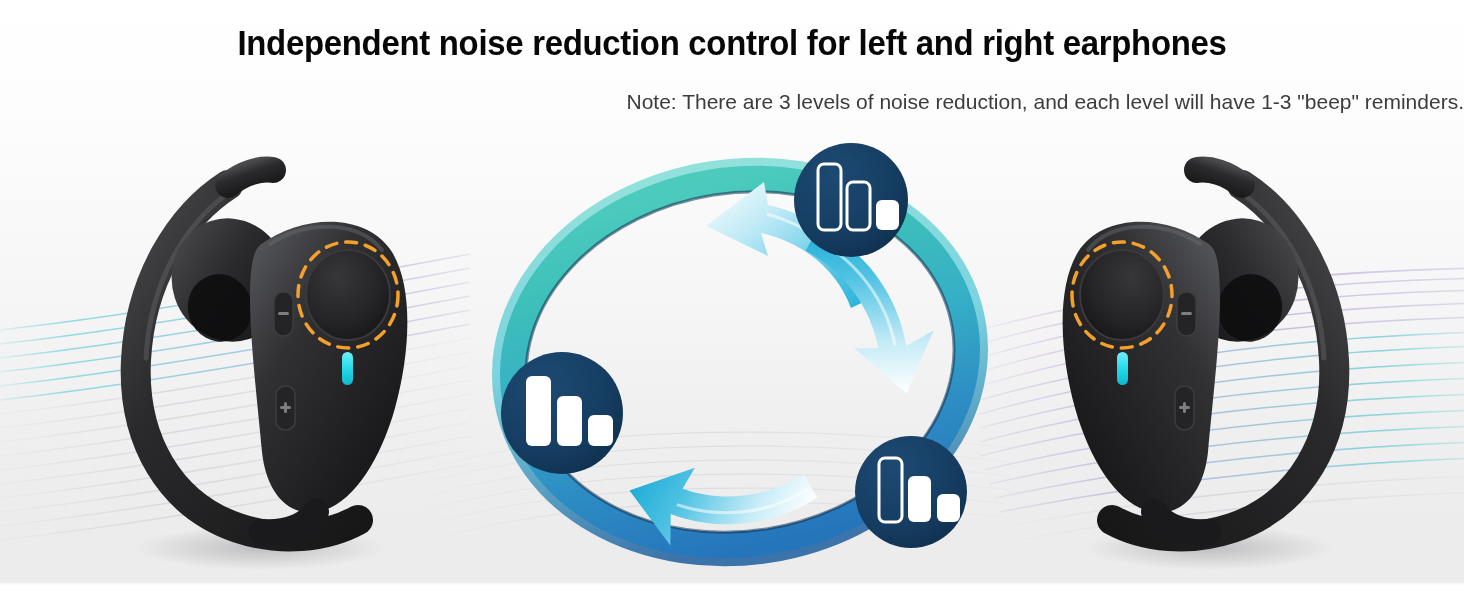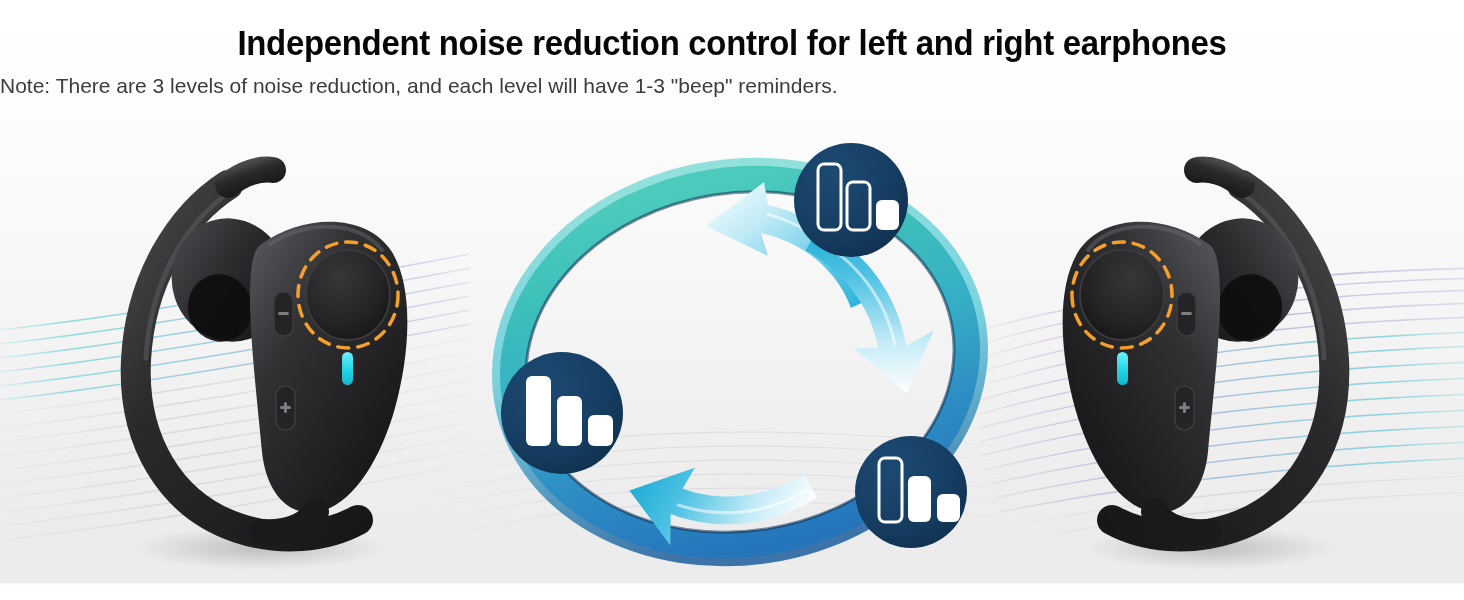--- a/index.html
+++ b/index.html
@@ -24,22 +24,22 @@
     text-align:center;
     font-size:35px;line-height:42px;
     font-weight:bold;
     font-family:"Liberation Sans Narrow","Liberation Sans","DejaVu Sans Condensed",sans-serif;
     letter-spacing:-0.3px;
     color:#070707;
     transform:scaleX(0.94);
     white-space:nowrap;
   }
   .subline{
-    position:absolute;top:72px;left:0;width:100%;
-    text-align:left;
+    position:absolute;top:88px;left:0;width:100%;
+    text-align:right;
     font-size:21px;line-height:28px;
     font-weight:normal;
     color:#3c3c3c;
     white-space:nowrap;
   }
 
   
   .product{position:absolute;top:140px;width:340px;height:440px;}
   .product.left{left:110px;}
   .product.right{left:1020px;}

